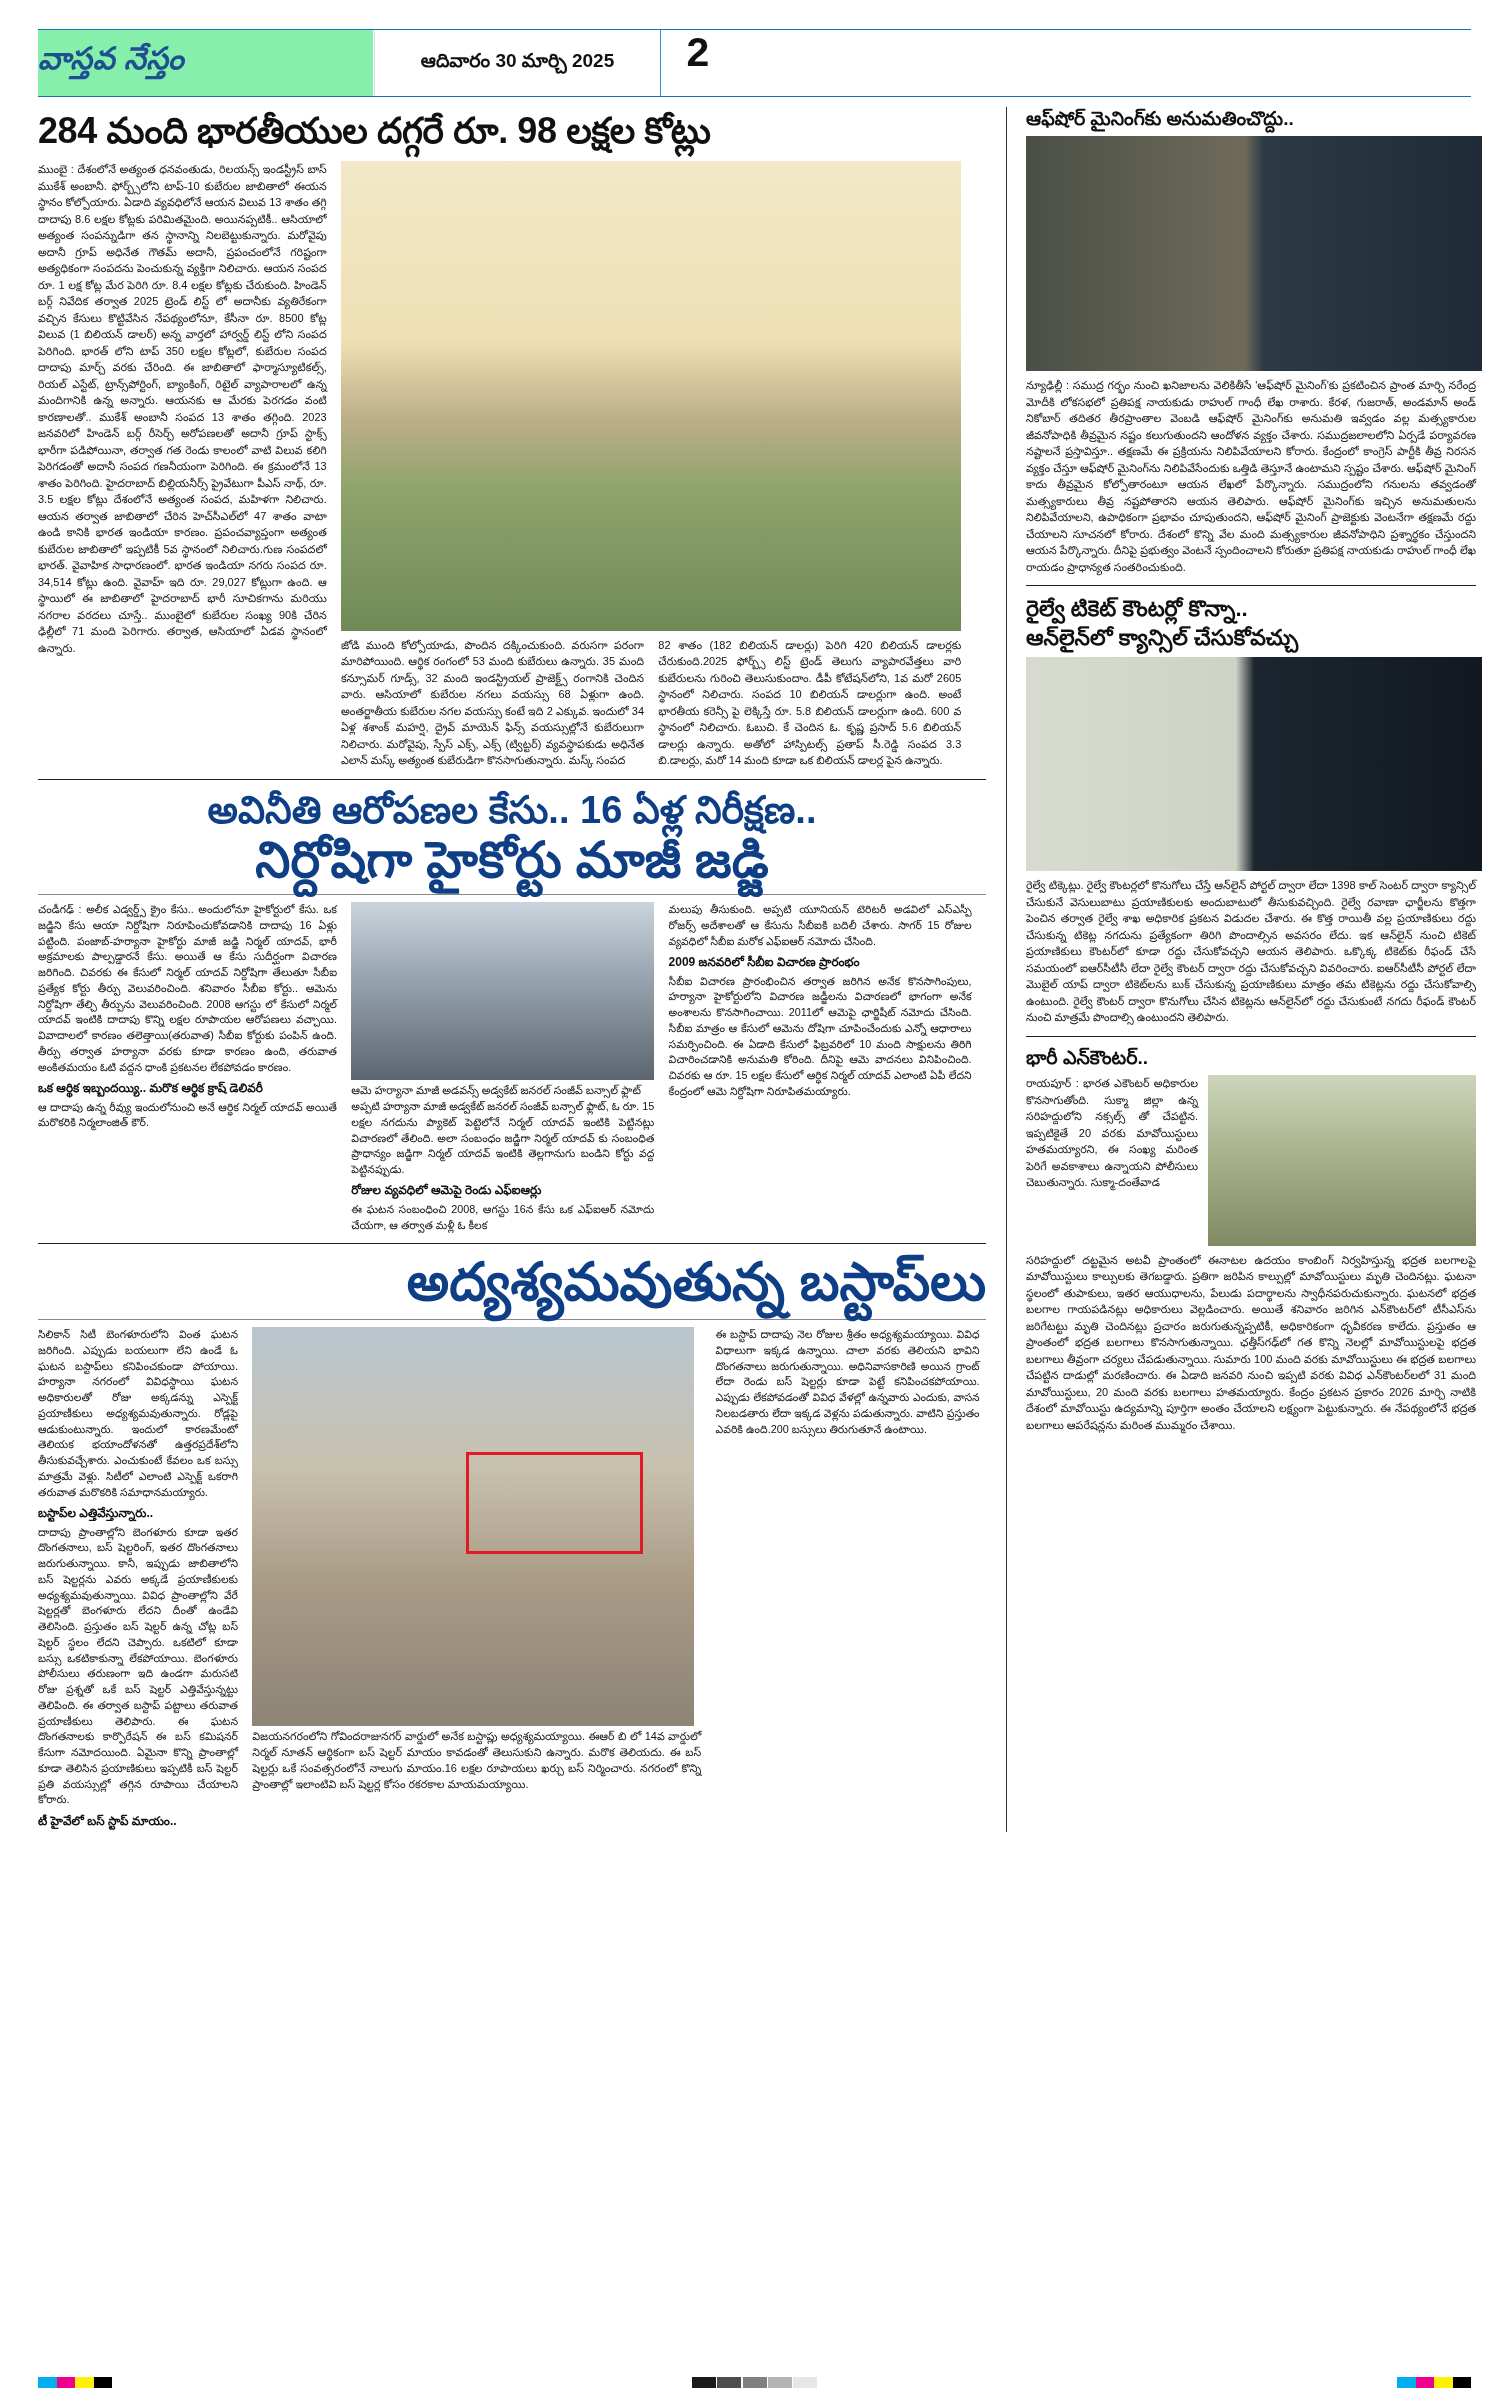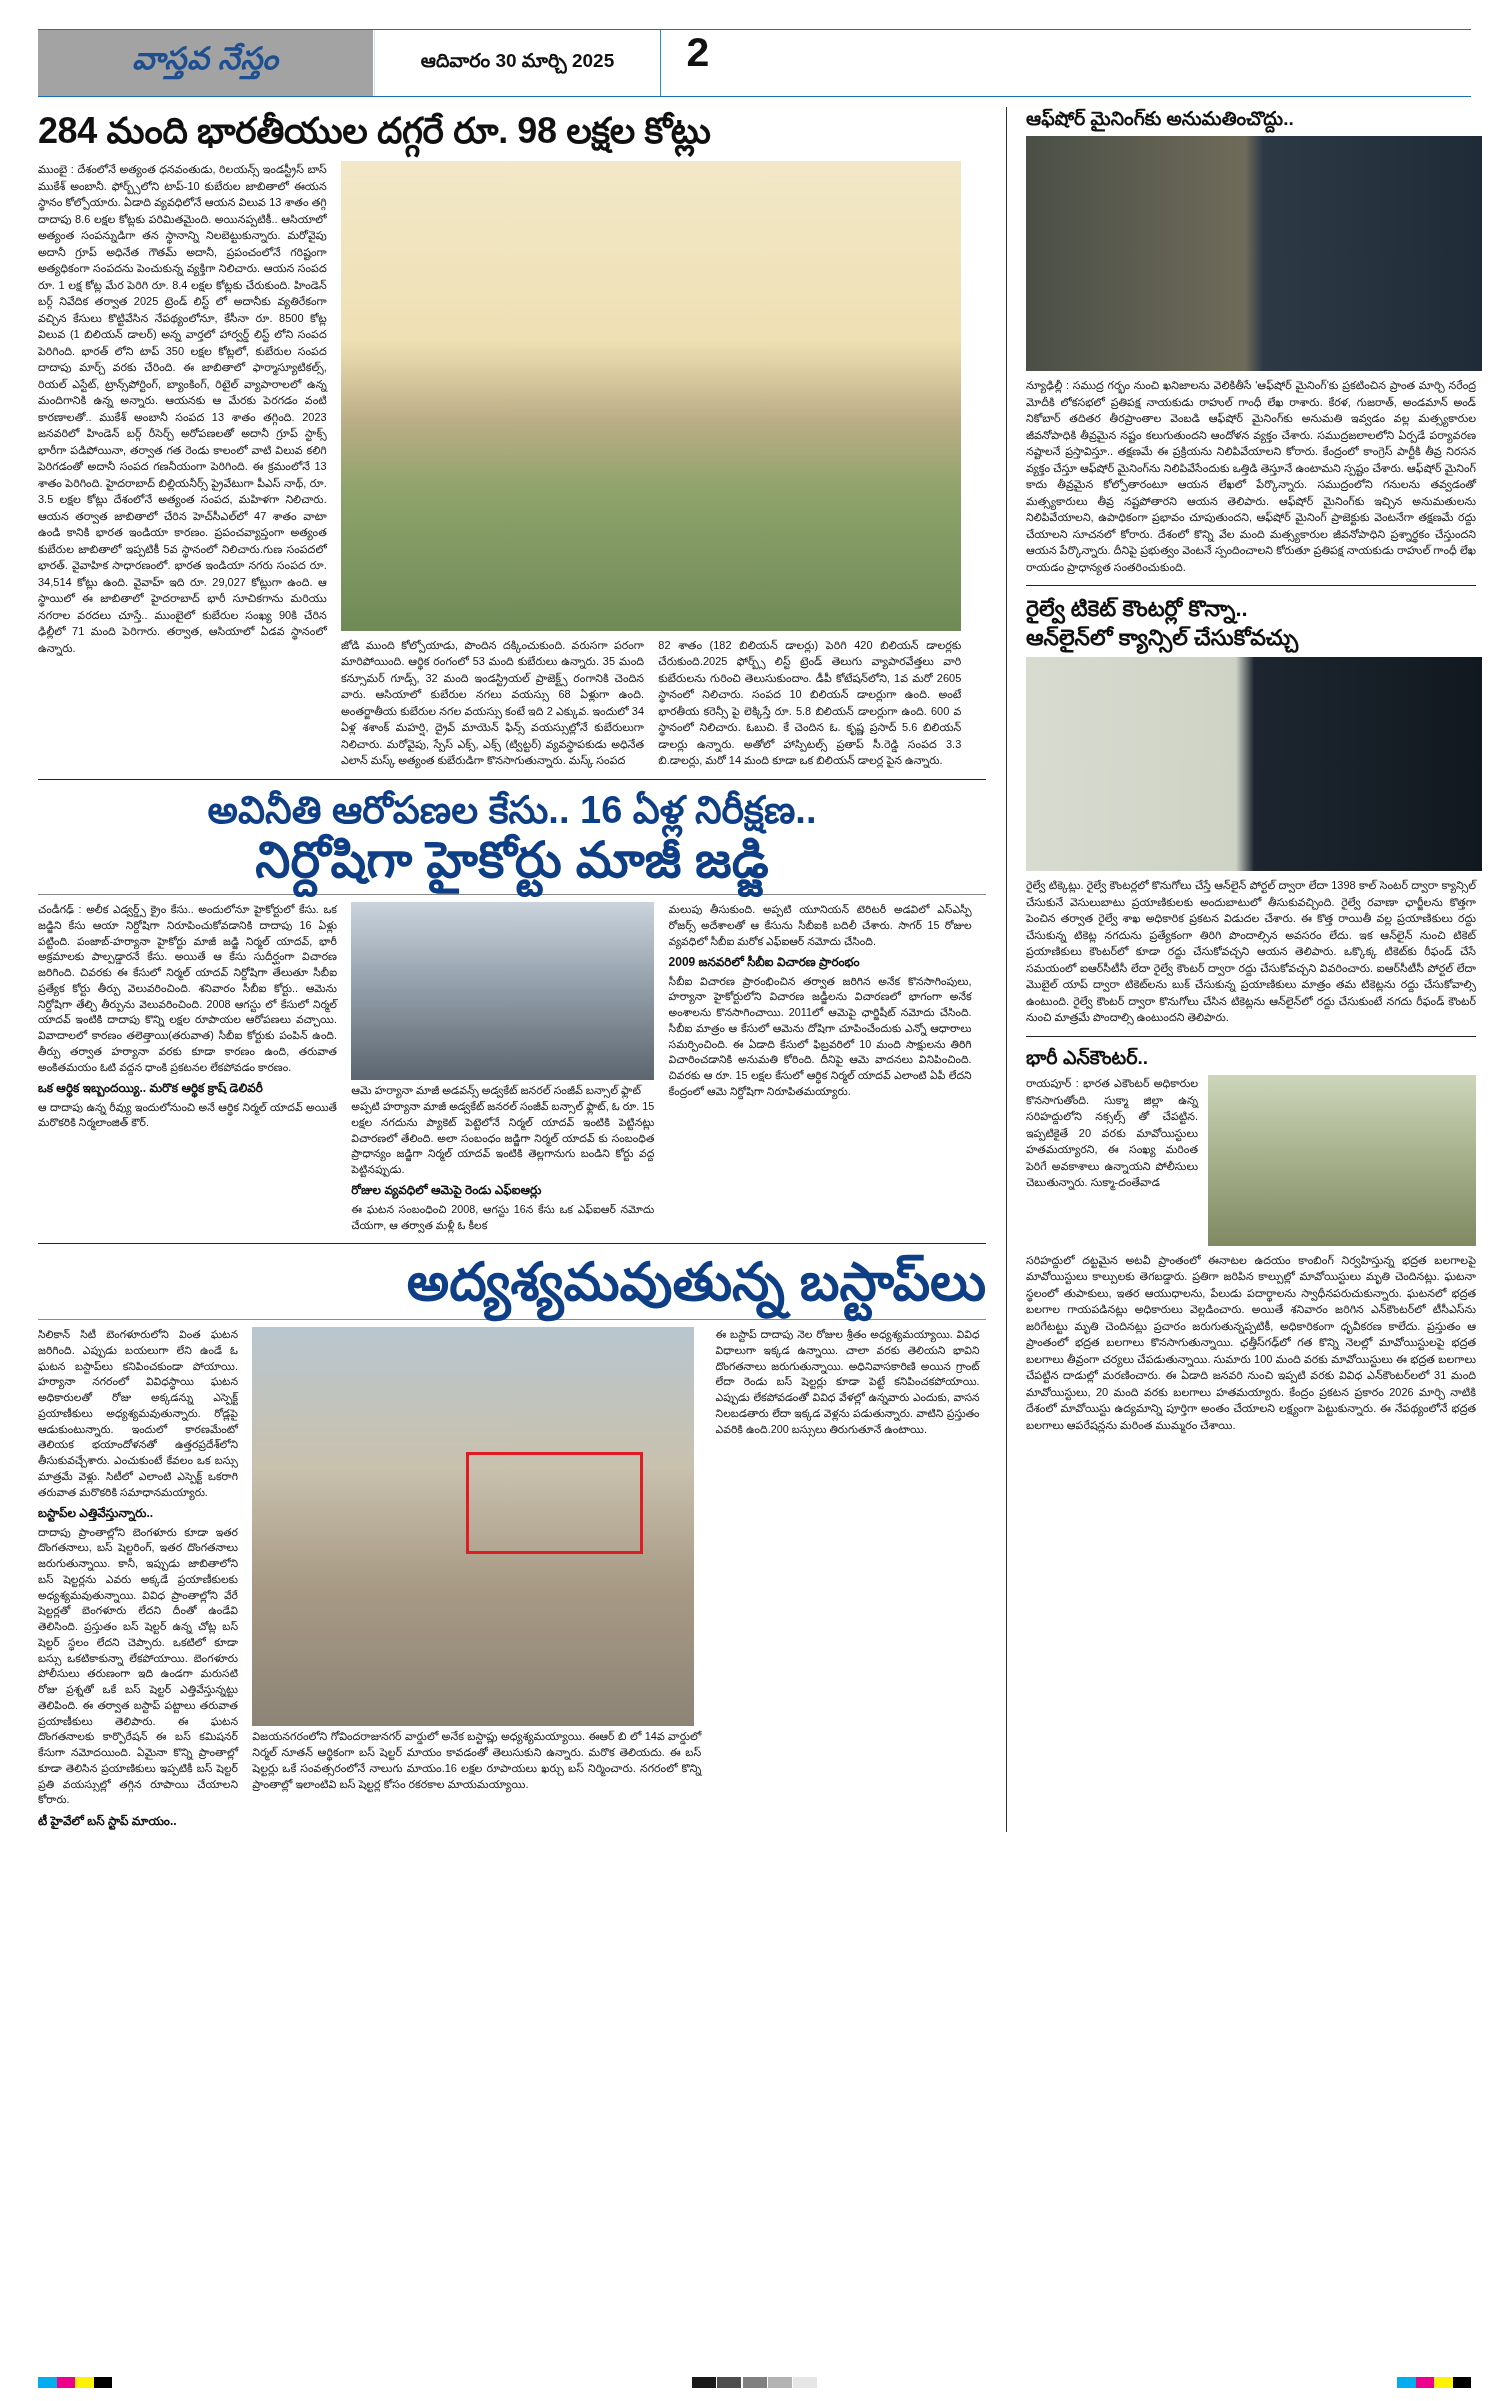--- a/index.html
+++ b/index.html
@@ -27,23 +27,22 @@
     align-items: stretch;
     height: 68px;
     border-top: 1.4px solid #1b6fb5;
     border-bottom: 1.4px solid #1b6fb5;
     box-sizing: border-box;
   }
   .logo-box {
     width: 335px;
     display: flex;
     align-items: center;
-    justify-content: center;
     border-right: 1.4px solid #fff;
-    background: #a3a3a3;
+    background: #86efac;
   }
   .logo-text {
     font-family: "Liberation Serif", serif;
     font-size: 31px;
     font-weight: bold;
     font-style: italic;
     color: #1d4f91;
     letter-spacing: 0.7px;
     white-space: nowrap;
   }

